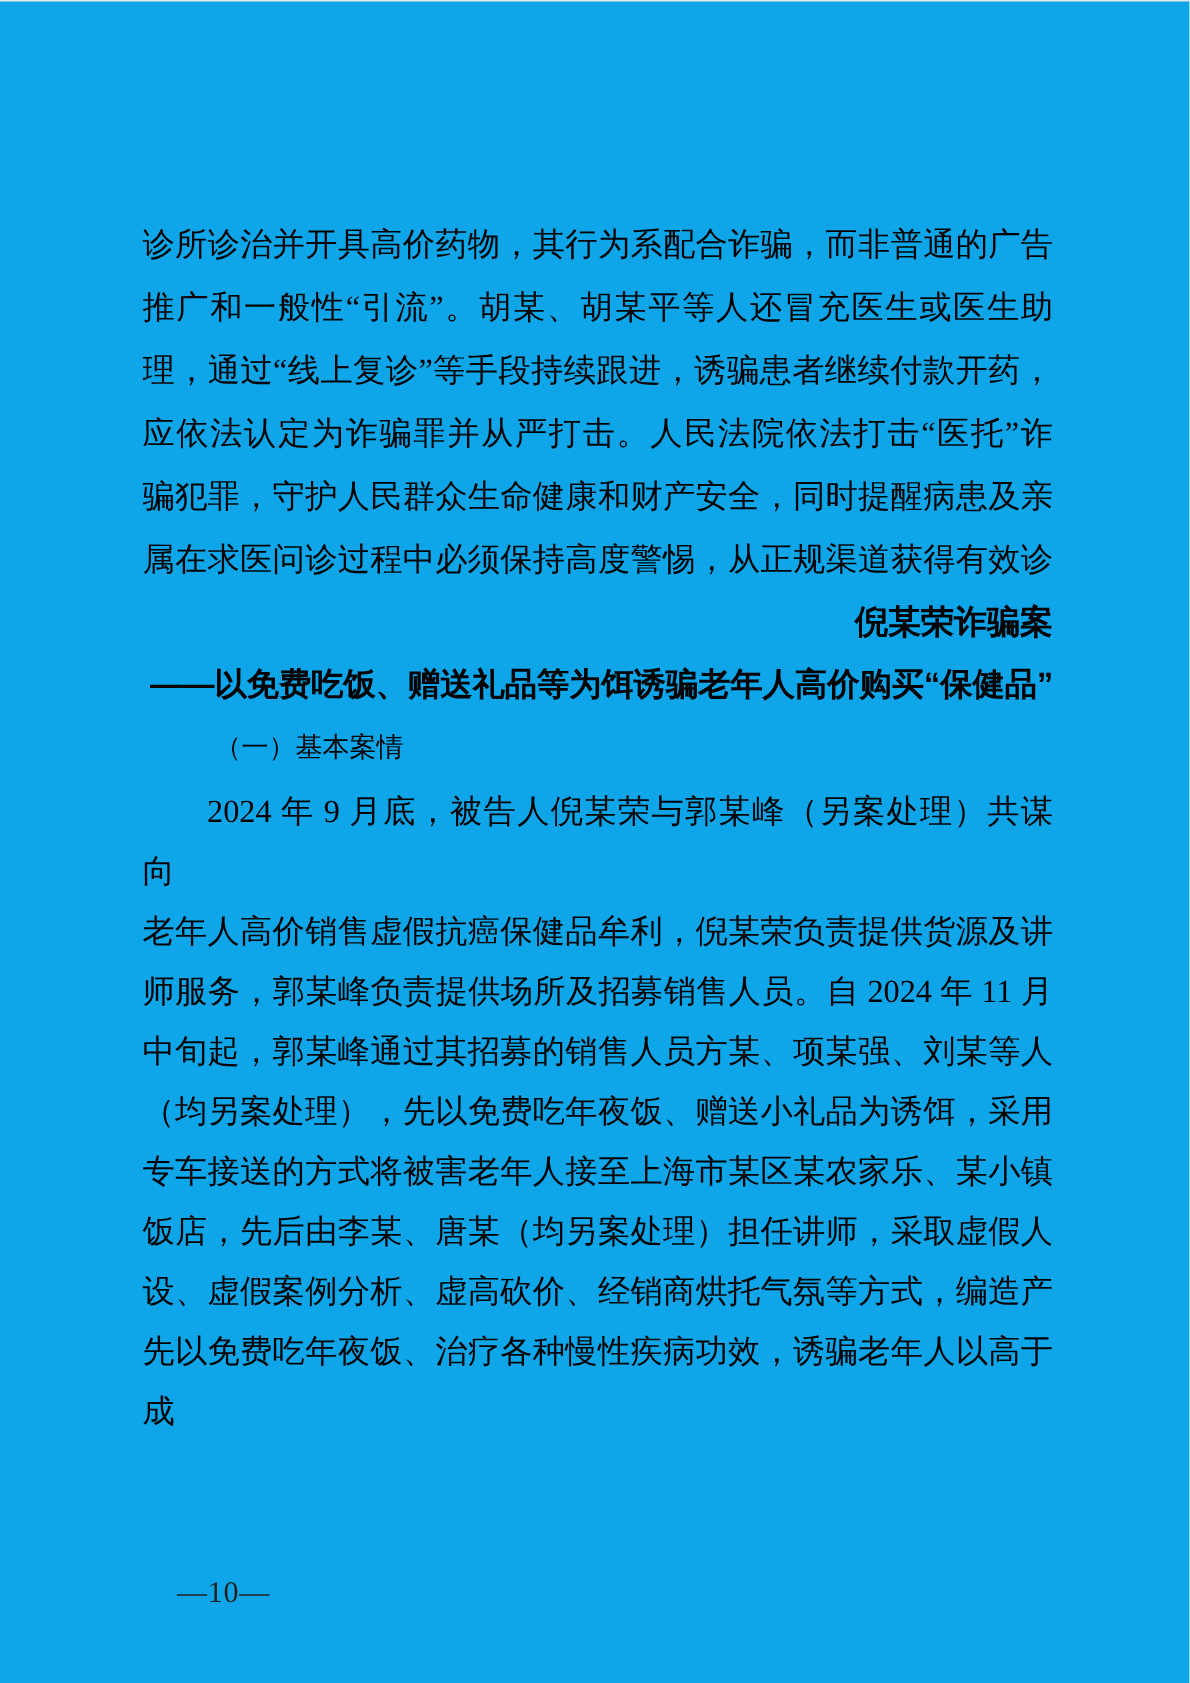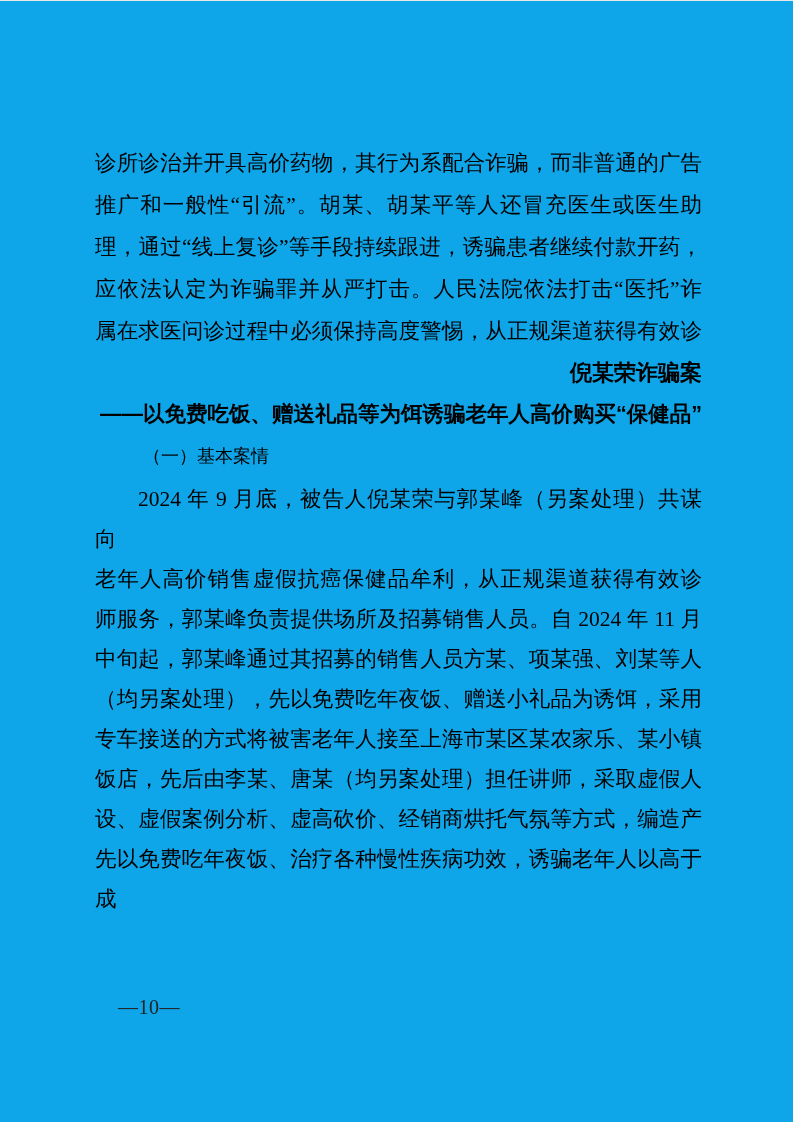--- a/index.html
+++ b/index.html
@@ -68,53 +68,54 @@
   }
   .section-heading {
     font-size: 18px;
     line-height: 45px;
     padding-left: 48px;
   }
   
   .page-footer {
     position: absolute;
     left: 118px;
-    top: 994px;
+    top: 1049px;
     font-size: 20px;
     line-height: 24px;
     color: #222222;
     letter-spacing: 0.5px;
   }
 </style>
 </head>
 <body>
 
 <div class="page">
   <div class="content">
 
     <div class="para continuation">
         <div class="line fill">诊所诊治并开具高价药物，其行为系配合诈骗，而非普通的广告</div>
         <div class="line fill">推广和一般性“引流”。胡某、胡某平等人还冒充医生或医生助</div>
         <div class="line fill">理，通过“线上复诊”等手段持续跟进，诱骗患者继续付款开药，</div>
         <div class="line fill">应依法认定为诈骗罪并从严打击。人民法院依法打击“医托”诈</div>
+        <div class="line fill">骗犯罪，守护人民群众生命健康和财产安全，同时提醒病患及亲</div>
         <div class="line fill">属在求医问诊过程中必须保持高度警惕，从正规渠道获得有效诊</div>
       </div>
 
 
     <div class="case-title">倪某荣诈骗案</div>
 
     <div class="case-subtitle">
       <span>——以免费吃饭、赠送礼品等为饵诱骗老年人高价购买“保健品”</span>
     </div>
 
     <div class="section-heading">（一）基本案情</div>
 
     <div class="para basic-facts">
         <div class="line indent fill">2024 年 9 月底，被告人倪某荣与郭某峰（另案处理）共谋向</div>
-        <div class="line fill">老年人高价销售虚假抗癌保健品牟利，从正规渠道获得有效诊</div>
+        <div class="line fill">老年人高价销售虚假抗癌保健品牟利，倪某荣负责提供货源及讲</div>
         <div class="line fill">师服务，郭某峰负责提供场所及招募销售人员。自 2024 年 11 月</div>
         <div class="line fill">中旬起，郭某峰通过其招募的销售人员方某、项某强、刘某等人</div>
         <div class="line fill">（均另案处理），先以免费吃年夜饭、赠送小礼品为诱饵，采用</div>
         <div class="line fill">专车接送的方式将被害老年人接至上海市某区某农家乐、某小镇</div>
         <div class="line fill">饭店，先后由李某、唐某（均另案处理）担任讲师，采取虚假人</div>
         <div class="line fill">设、虚假案例分析、虚高砍价、经销商烘托气氛等方式，编造产</div>
         <div class="line fill">先以免费吃年夜饭、治疗各种慢性疾病功效，诱骗老年人以高于成</div>
       </div>
 
   </div>

